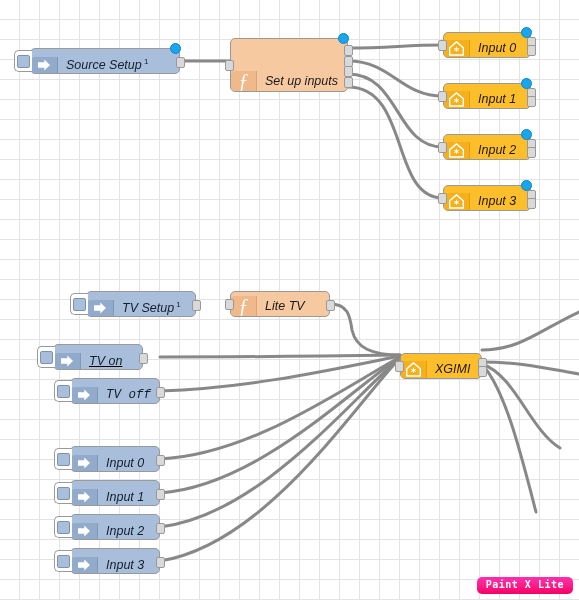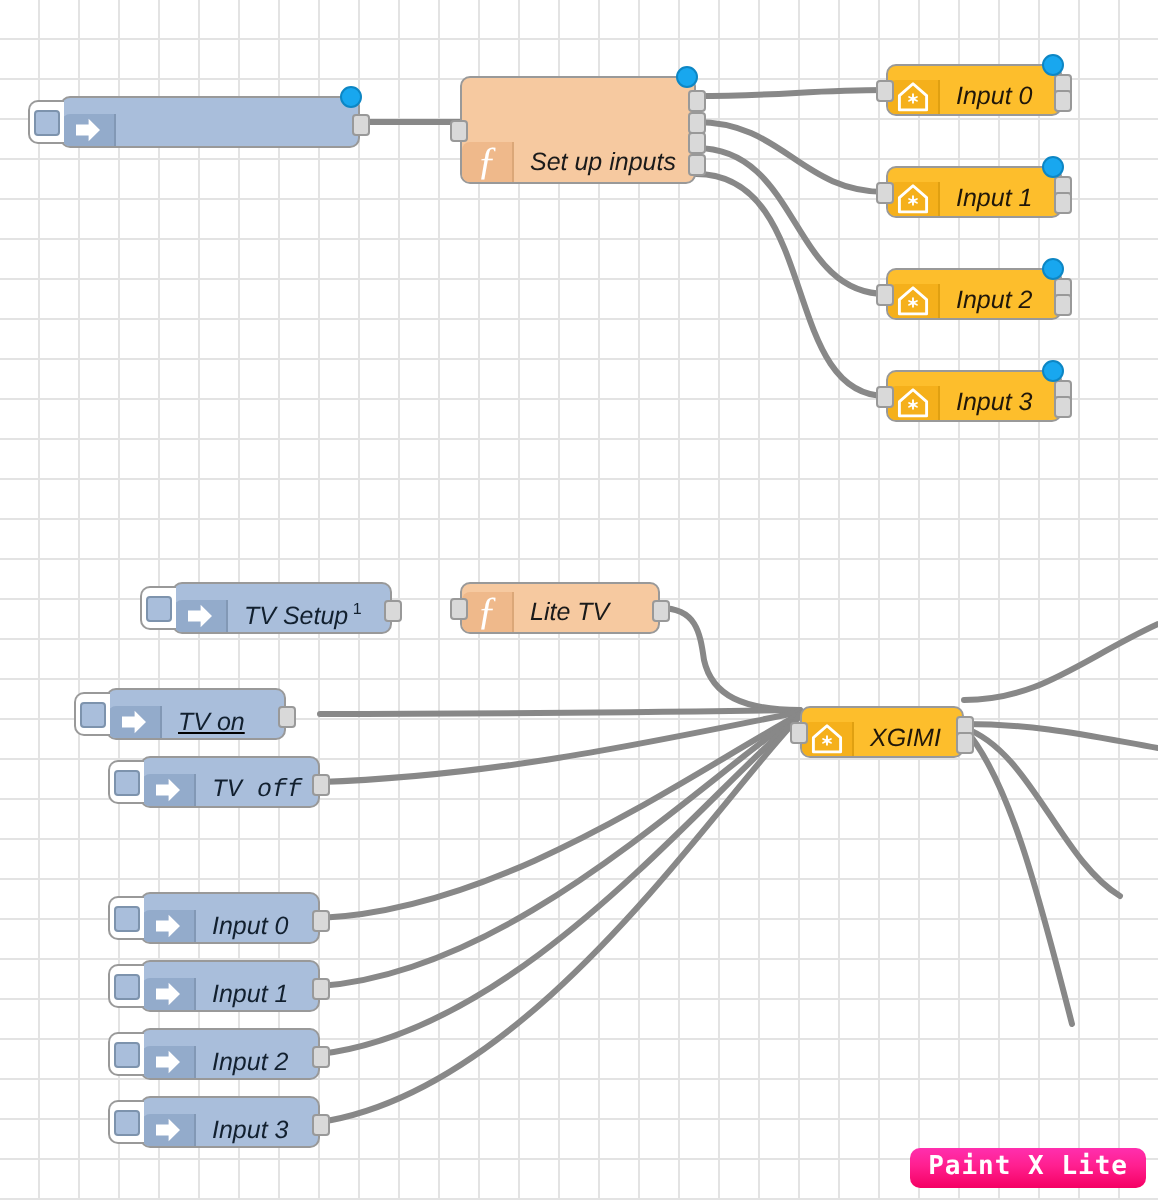--- a/index.html
+++ b/index.html
@@ -173,21 +173,21 @@
   
   #watermark {
     position: absolute;
     right: 6px;
     bottom: 6px;
     padding: 3px 9px 4px 9px;
     border-radius: 5px;
     background: linear-gradient(180deg, #ff2fae 0%, #ff1f8f 45%, #f50063 100%);
     color: #ffffff;
     font-family: "DejaVu Sans Mono", monospace;
-    font-size: 13px;
+    font-size: 10px;
     font-weight: bold;
     letter-spacing: 0.5px;
     line-height: 1;
     white-space: nowrap;
     text-align: right;
   }
 </style>
 </head>
 <body>
 
@@ -216,20 +216,21 @@
       <div class="node inject" style="left: 30px; top: 48px; width: 150px;">
         <span class="btn-tab">
           <i></i>
         </span>
         <div class="node-body">
           <span class="icon-box">
             <svg width="16" height="16" viewBox="0 0 16 16" aria-hidden="true">
               <path d="M2 5.2 h6.3 V2.4 L14 8 l-5.7 5.6 V10.8 H2 Z" fill="#ffffff"></path>
             </svg>
           </span>
+          <span class="node-label">Source Setup<span class="sup"> 1</span></span>
         </div>
         <span class="port out" style="top:7.5px;"></span>
         <span class="status-dot"></span>
       </div>
       <div class="node func" style="left: 230px; top: 38px; width: 118px; height: 54px;">
         <div class="node-body">
           <span class="icon-box">
             <span class="fn-glyph">ƒ</span>
           </span>
           <span class="node-label">Set up inputs</span>

